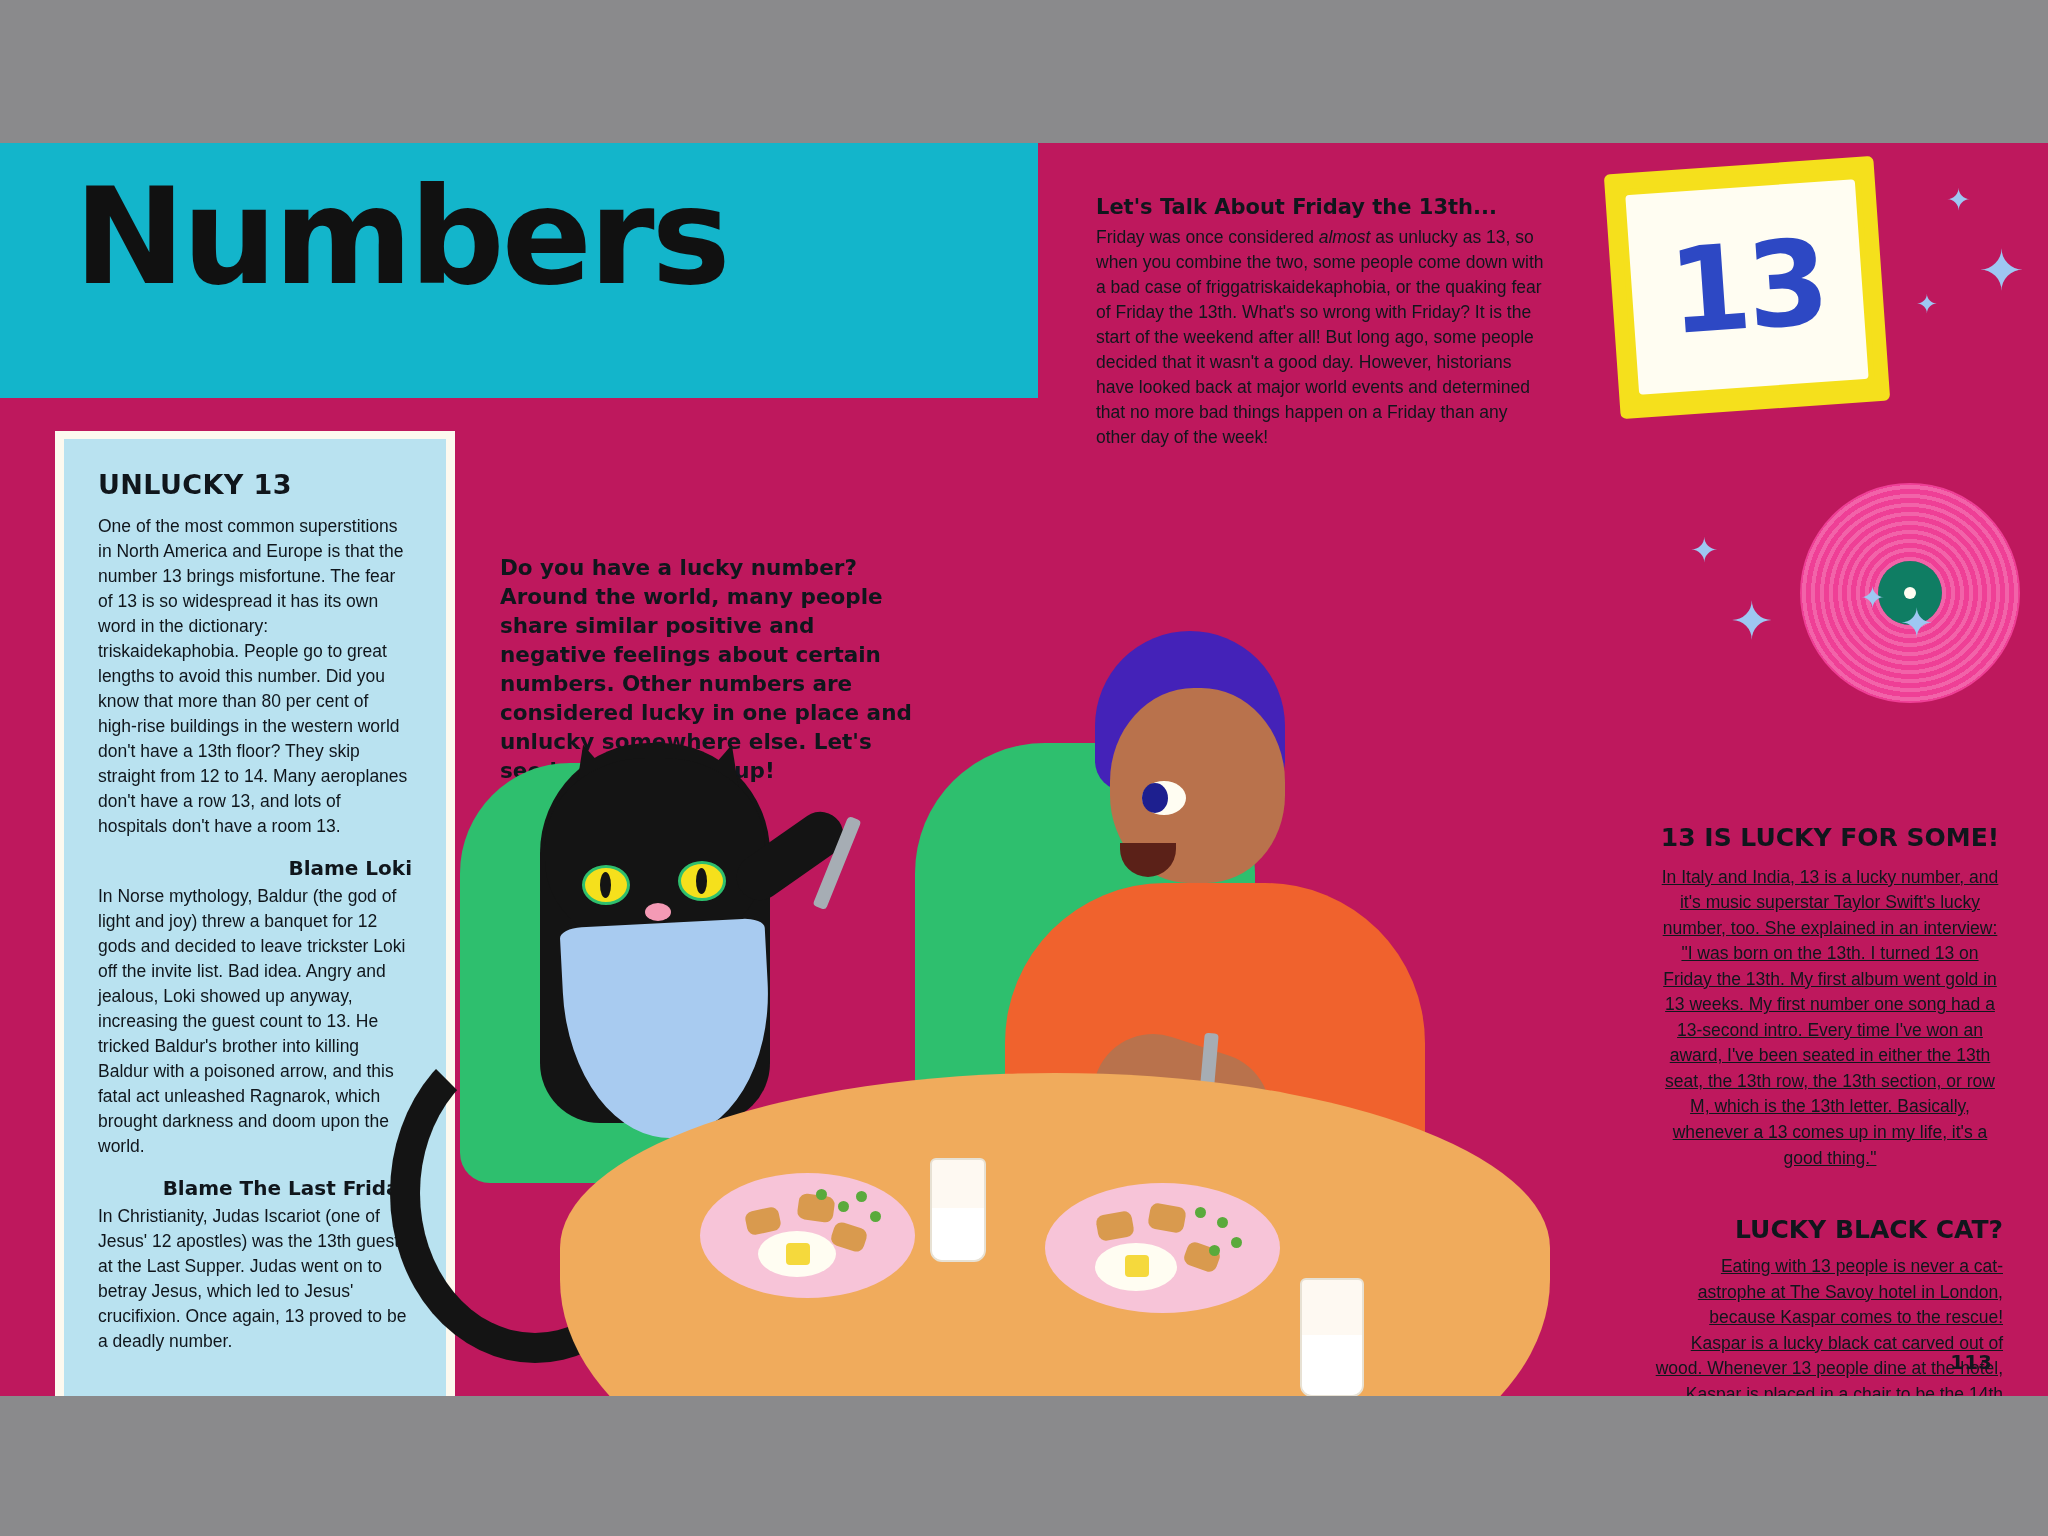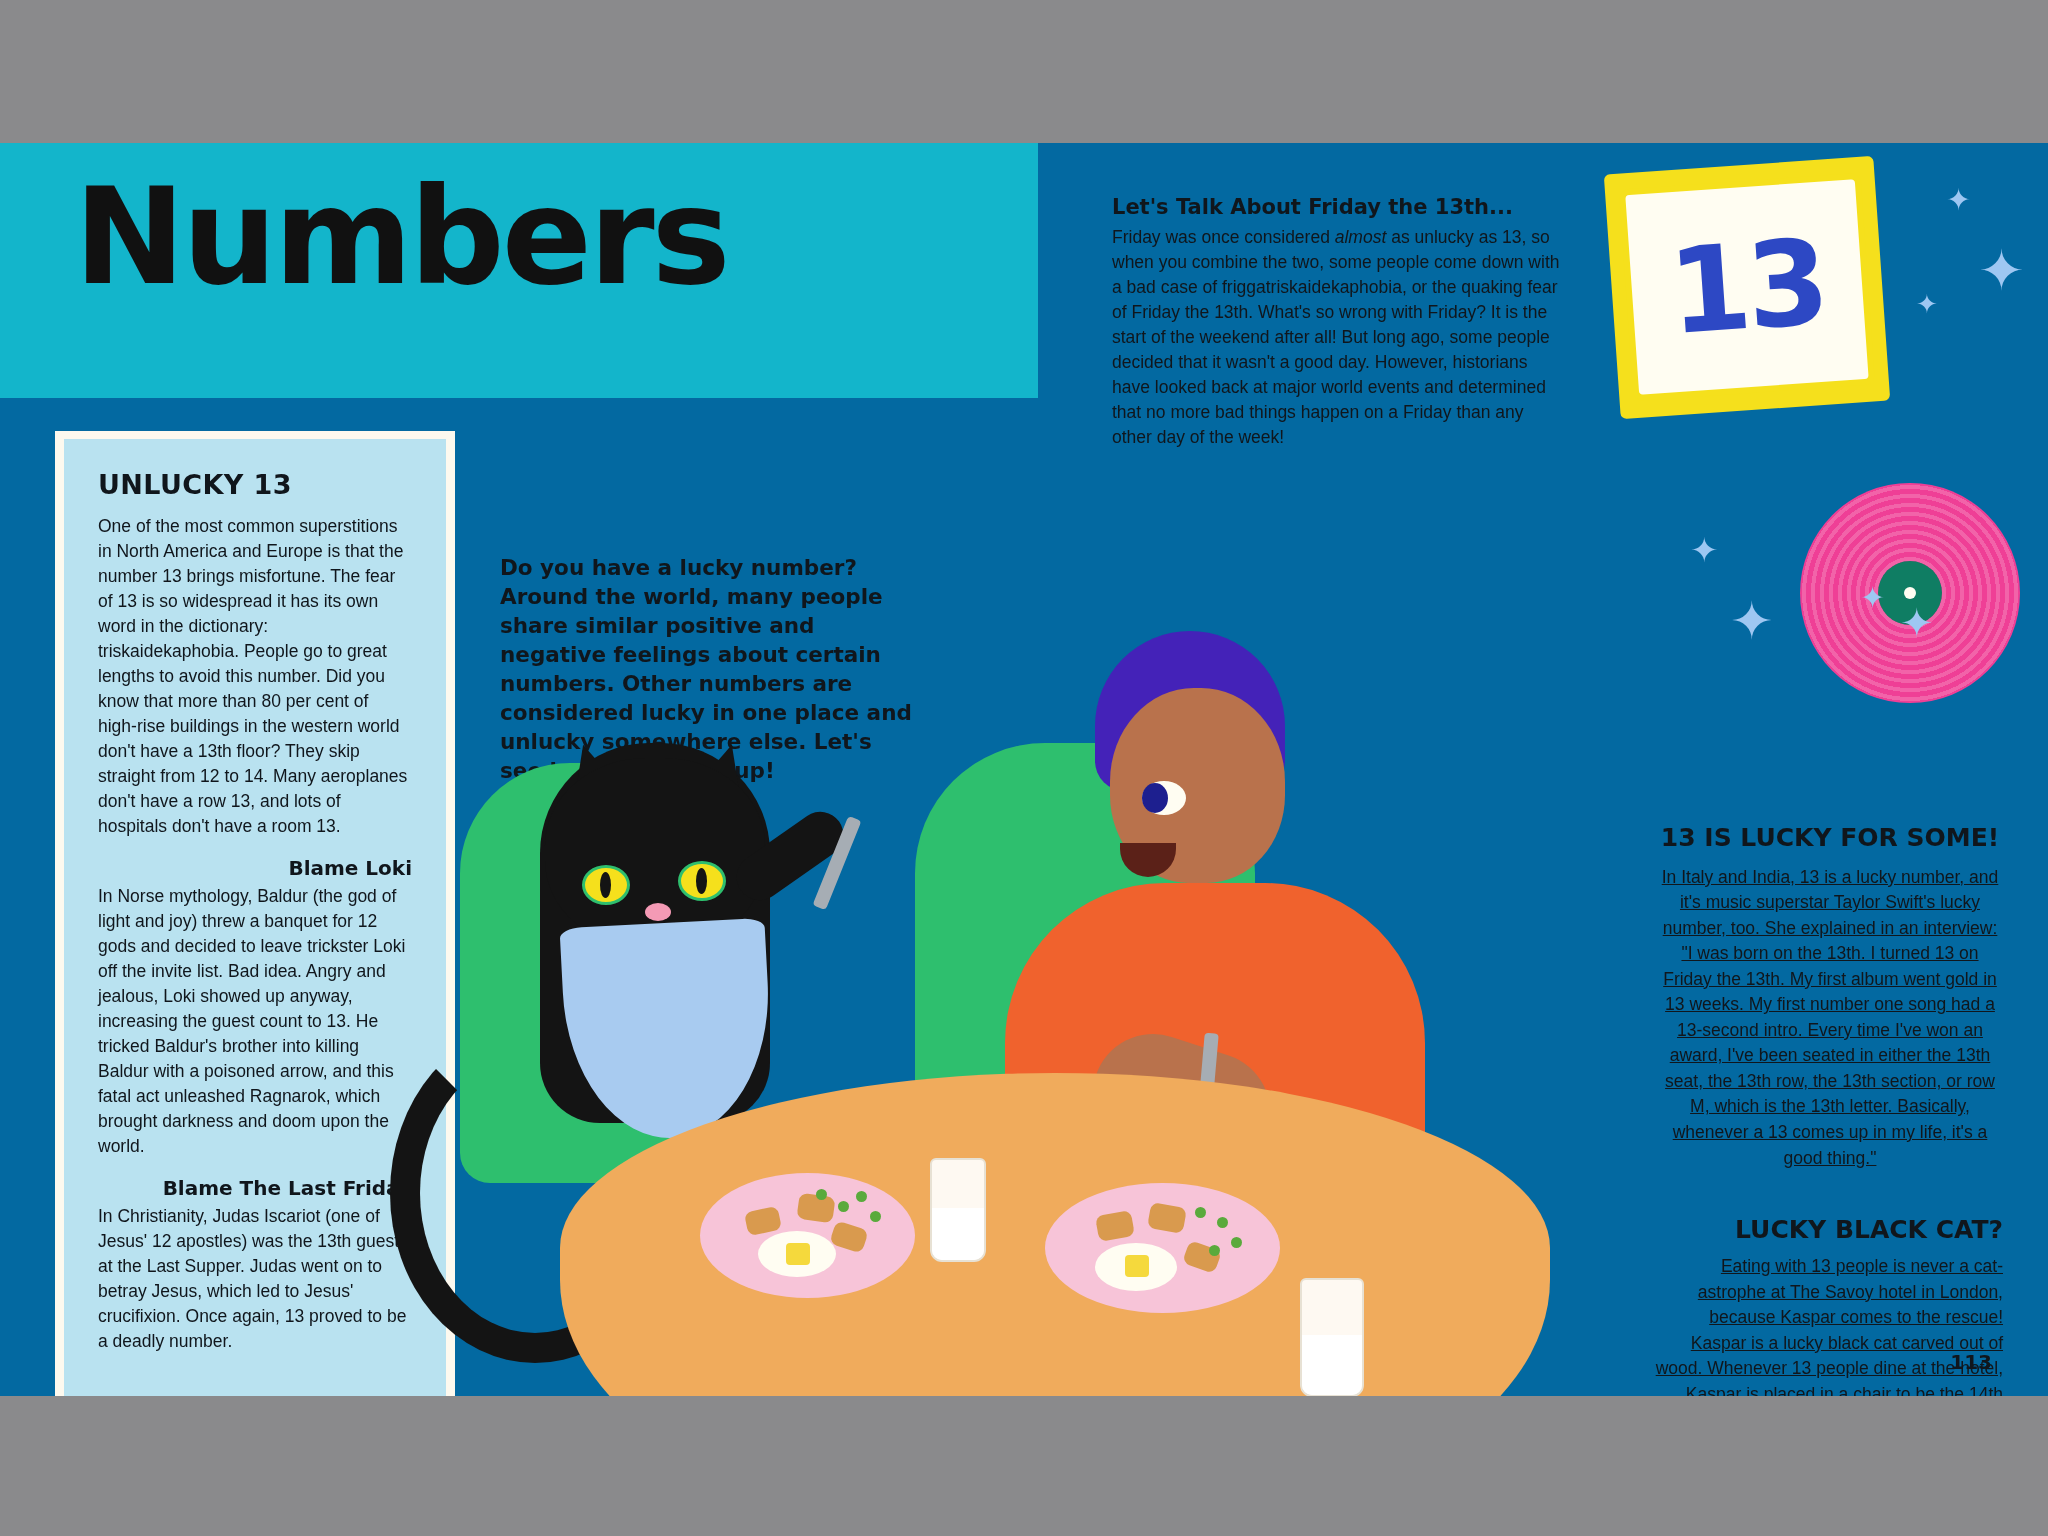--- a/index.html
+++ b/index.html
@@ -11,21 +11,21 @@
     overflow: hidden;
     font-family: "Liberation Sans", sans-serif;
   }
 
   .page {
     position: absolute;
     left: 0;
     top: 143px;
     width: 2048px;
     height: 1253px;
-    background: #0369a1;
+    background: #be185d;
     overflow: hidden;
   }
 
   
   .teal-band {
     position: absolute;
     left: 0;
     top: 0;
     width: 1038px;
     height: 255px;
@@ -96,21 +96,20 @@
     font-family: "DejaVu Sans", sans-serif;
   }
 
   
   .friday-block {
     position: absolute;
     left: 1096px;
     top: 52px;
     width: 455px;
     color: #10161c;
-    margin-left: 16px;
   }
   .friday-h {
     font-size: 21px;
     font-weight: 700;
     margin: 0 0 6px 0;
     font-family: "DejaVu Sans", sans-serif;
   }
   .friday-p {
     font-size: 17.5px;
     line-height: 1.43;

